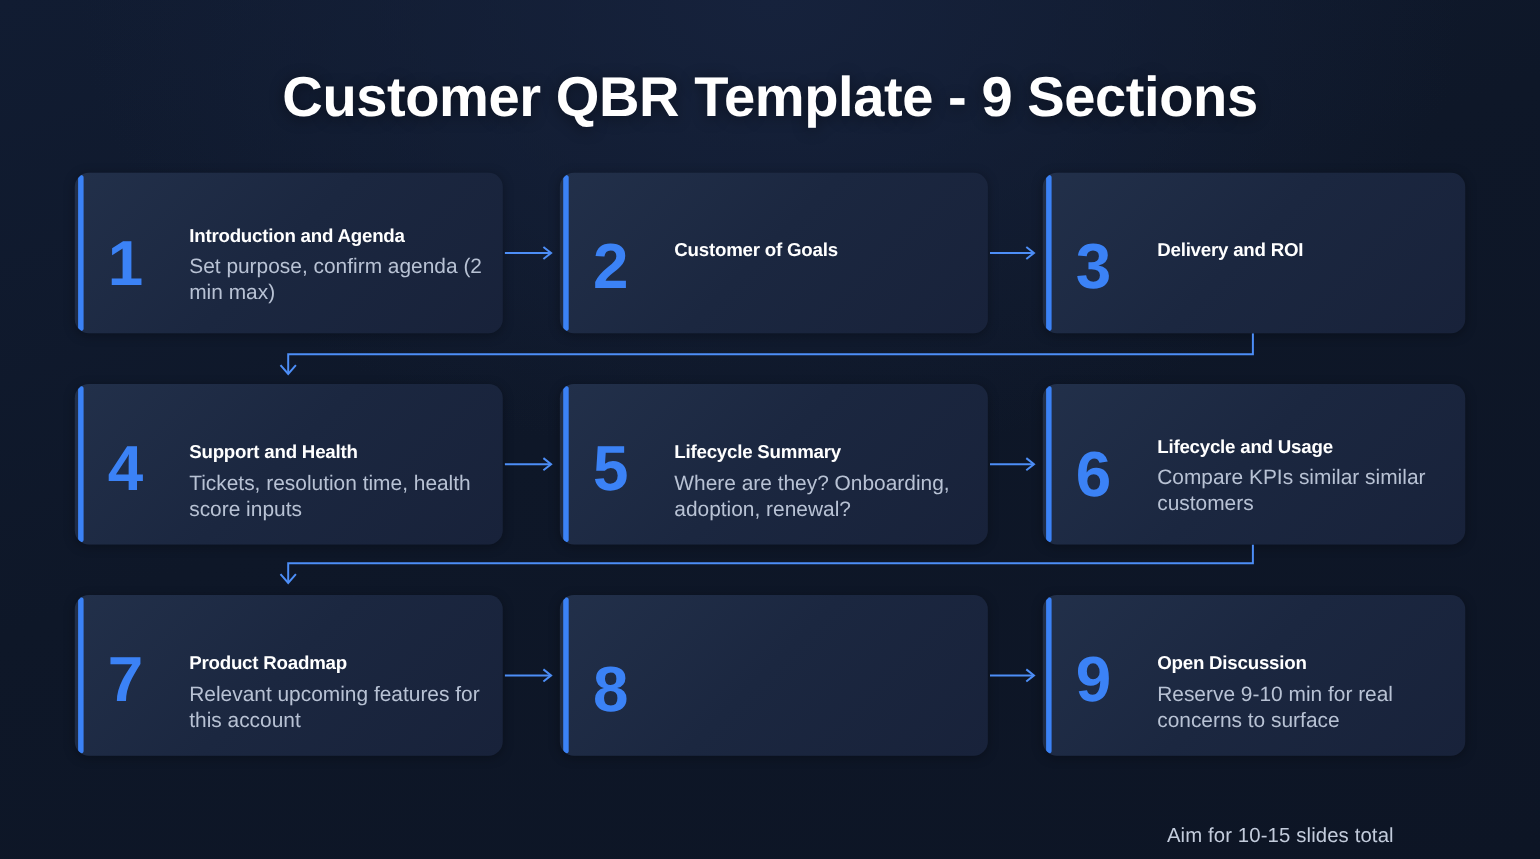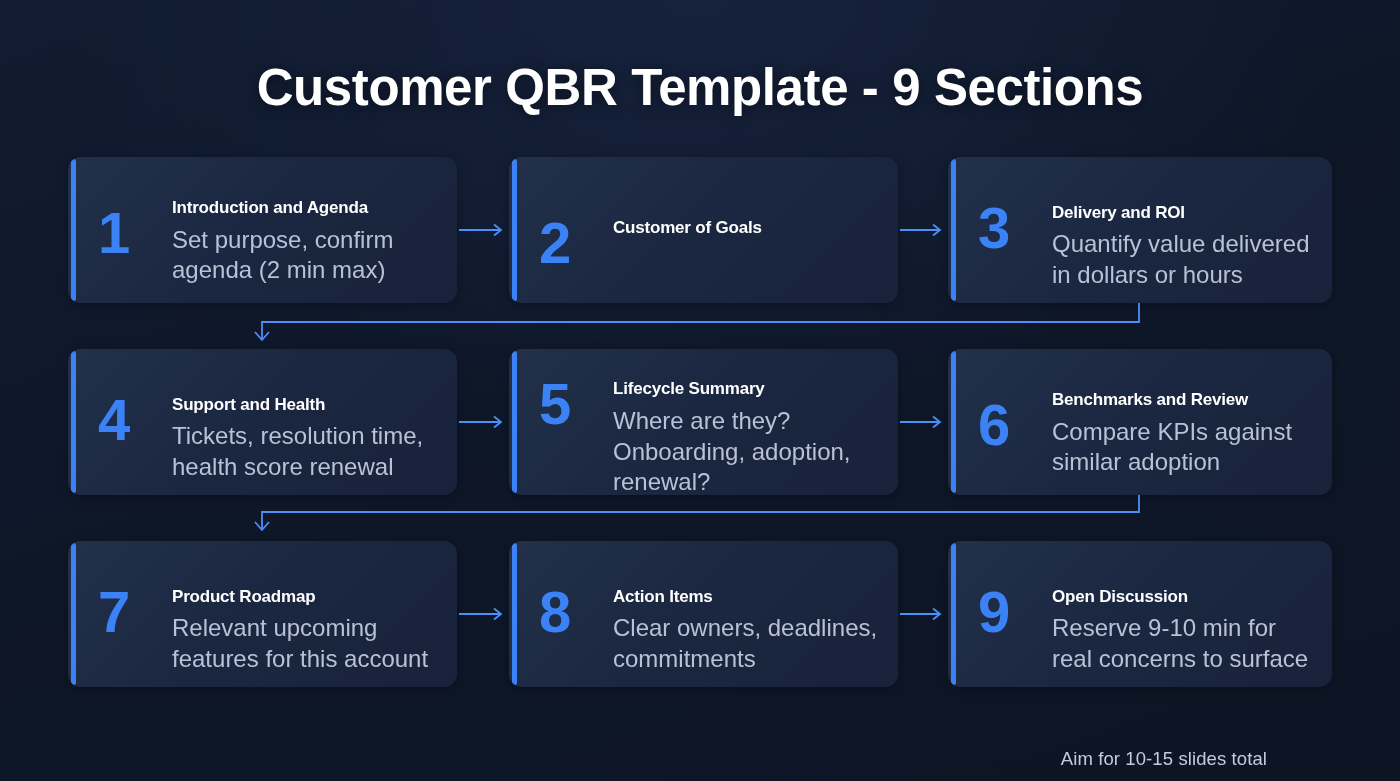--- a/index.html
+++ b/index.html
@@ -104,21 +104,21 @@
   .card-title {
     font-size: 17px;
     font-weight: bold;
     color: #ffffff;
     line-height: 1.16;
     letter-spacing: -0.2px;
     margin-bottom: 7px;
   }
 
   .card-desc {
-    font-size: 24px;
+    font-size: 19px;
     color: #b8c2d4;
     line-height: 1.27;
     font-weight: normal;
   }
 
   
   .card.two-line .card-inner { align-items: flex-start; padding-top: 24px; }
   .card.one-line .card-inner { align-items: flex-start; padding-top: 33px; }
   .card.one-line .num { position: relative; top: -4px; }
   .card.two-line .num { position: relative; top: 6px; }
@@ -195,40 +195,39 @@
         <line x1="2" y1="7" x2="42" y2="7" stroke="#4d8ef7" stroke-width="1.8"></line>
         <polyline points="35,1.5 42,7 35,12.5" fill="none" stroke="#4d8ef7" stroke-width="1.8"></polyline>
       </svg>
 
       <div class="card c2 one-line">
         <span class="accent"></span>
         <div class="card-inner">
           <div class="num">3</div>
           <div class="card-text">
             <div class="card-title">Delivery and ROI</div>
-            <div class="card-desc">Quantify value delivered in dollars or hours</div>
           </div>
         </div>
       </div>
 
       <svg class="wrap-conn" viewBox="0 0 1264 46">
         <polyline points="1071,0 1071,19 194,19 194,36" fill="none" stroke="#4d8ef7" stroke-width="1.8"></polyline>
         <polyline points="187,29 194,37 201,29" fill="none" stroke="#4d8ef7" stroke-width="1.8"></polyline>
       </svg>
     </div>
 
     <div class="row">
 
       <div class="card c0 one-line">
         <span class="accent"></span>
         <div class="card-inner">
           <div class="num">4</div>
           <div class="card-text">
             <div class="card-title">Support and Health</div>
-            <div class="card-desc">Tickets, resolution time, health score renewal</div>
+            <div class="card-desc">Tickets, resolution time, health score inputs</div>
           </div>
         </div>
       </div>
 
       <svg class="h-arrow a1" viewBox="0 0 52 14" preserveAspectRatio="none">
         <line x1="2" y1="7" x2="44" y2="7" stroke="#4d8ef7" stroke-width="1.8"></line>
         <polyline points="37,1.5 44,7 37,12.5" fill="none" stroke="#4d8ef7" stroke-width="1.8"></polyline>
       </svg>
 
       <div class="card c1 one-line">
@@ -245,22 +244,22 @@
       <svg class="h-arrow a2" viewBox="0 0 50 14" preserveAspectRatio="none">
         <line x1="2" y1="7" x2="42" y2="7" stroke="#4d8ef7" stroke-width="1.8"></line>
         <polyline points="35,1.5 42,7 35,12.5" fill="none" stroke="#4d8ef7" stroke-width="1.8"></polyline>
       </svg>
 
       <div class="card c2 two-line">
         <span class="accent"></span>
         <div class="card-inner">
           <div class="num">6</div>
           <div class="card-text">
-            <div class="card-title">Benchmarks and Review</div>
-            <div class="card-desc">Compare KPIs against similar adoption</div>
+            <div class="card-title">Lifecycle and Usage</div>
+            <div class="card-desc">Compare KPIs similar similar customers</div>
           </div>
         </div>
       </div>
 
       <svg class="wrap-conn" viewBox="0 0 1264 46">
         <polyline points="1071,0 1071,17 194,17 194,34" fill="none" stroke="#4d8ef7" stroke-width="1.8"></polyline>
         <polyline points="187,27 194,35 201,27" fill="none" stroke="#4d8ef7" stroke-width="1.8"></polyline>
       </svg>
     </div>
 
@@ -279,24 +278,20 @@
 
       <svg class="h-arrow a1" viewBox="0 0 52 14" preserveAspectRatio="none">
         <line x1="2" y1="7" x2="44" y2="7" stroke="#4d8ef7" stroke-width="1.8"></line>
         <polyline points="37,1.5 44,7 37,12.5" fill="none" stroke="#4d8ef7" stroke-width="1.8"></polyline>
       </svg>
 
       <div class="card c1 one-line">
         <span class="accent"></span>
         <div class="card-inner">
           <div class="num">8</div>
-          <div class="card-text">
-            <div class="card-title">Action Items</div>
-            <div class="card-desc">Clear owners, deadlines, commitments</div>
-          </div>
         </div>
       </div>
 
       <svg class="h-arrow a2" viewBox="0 0 50 14" preserveAspectRatio="none">
         <line x1="2" y1="7" x2="42" y2="7" stroke="#4d8ef7" stroke-width="1.8"></line>
         <polyline points="35,1.5 42,7 35,12.5" fill="none" stroke="#4d8ef7" stroke-width="1.8"></polyline>
       </svg>
 
       <div class="card c2 one-line">
         <span class="accent"></span>

